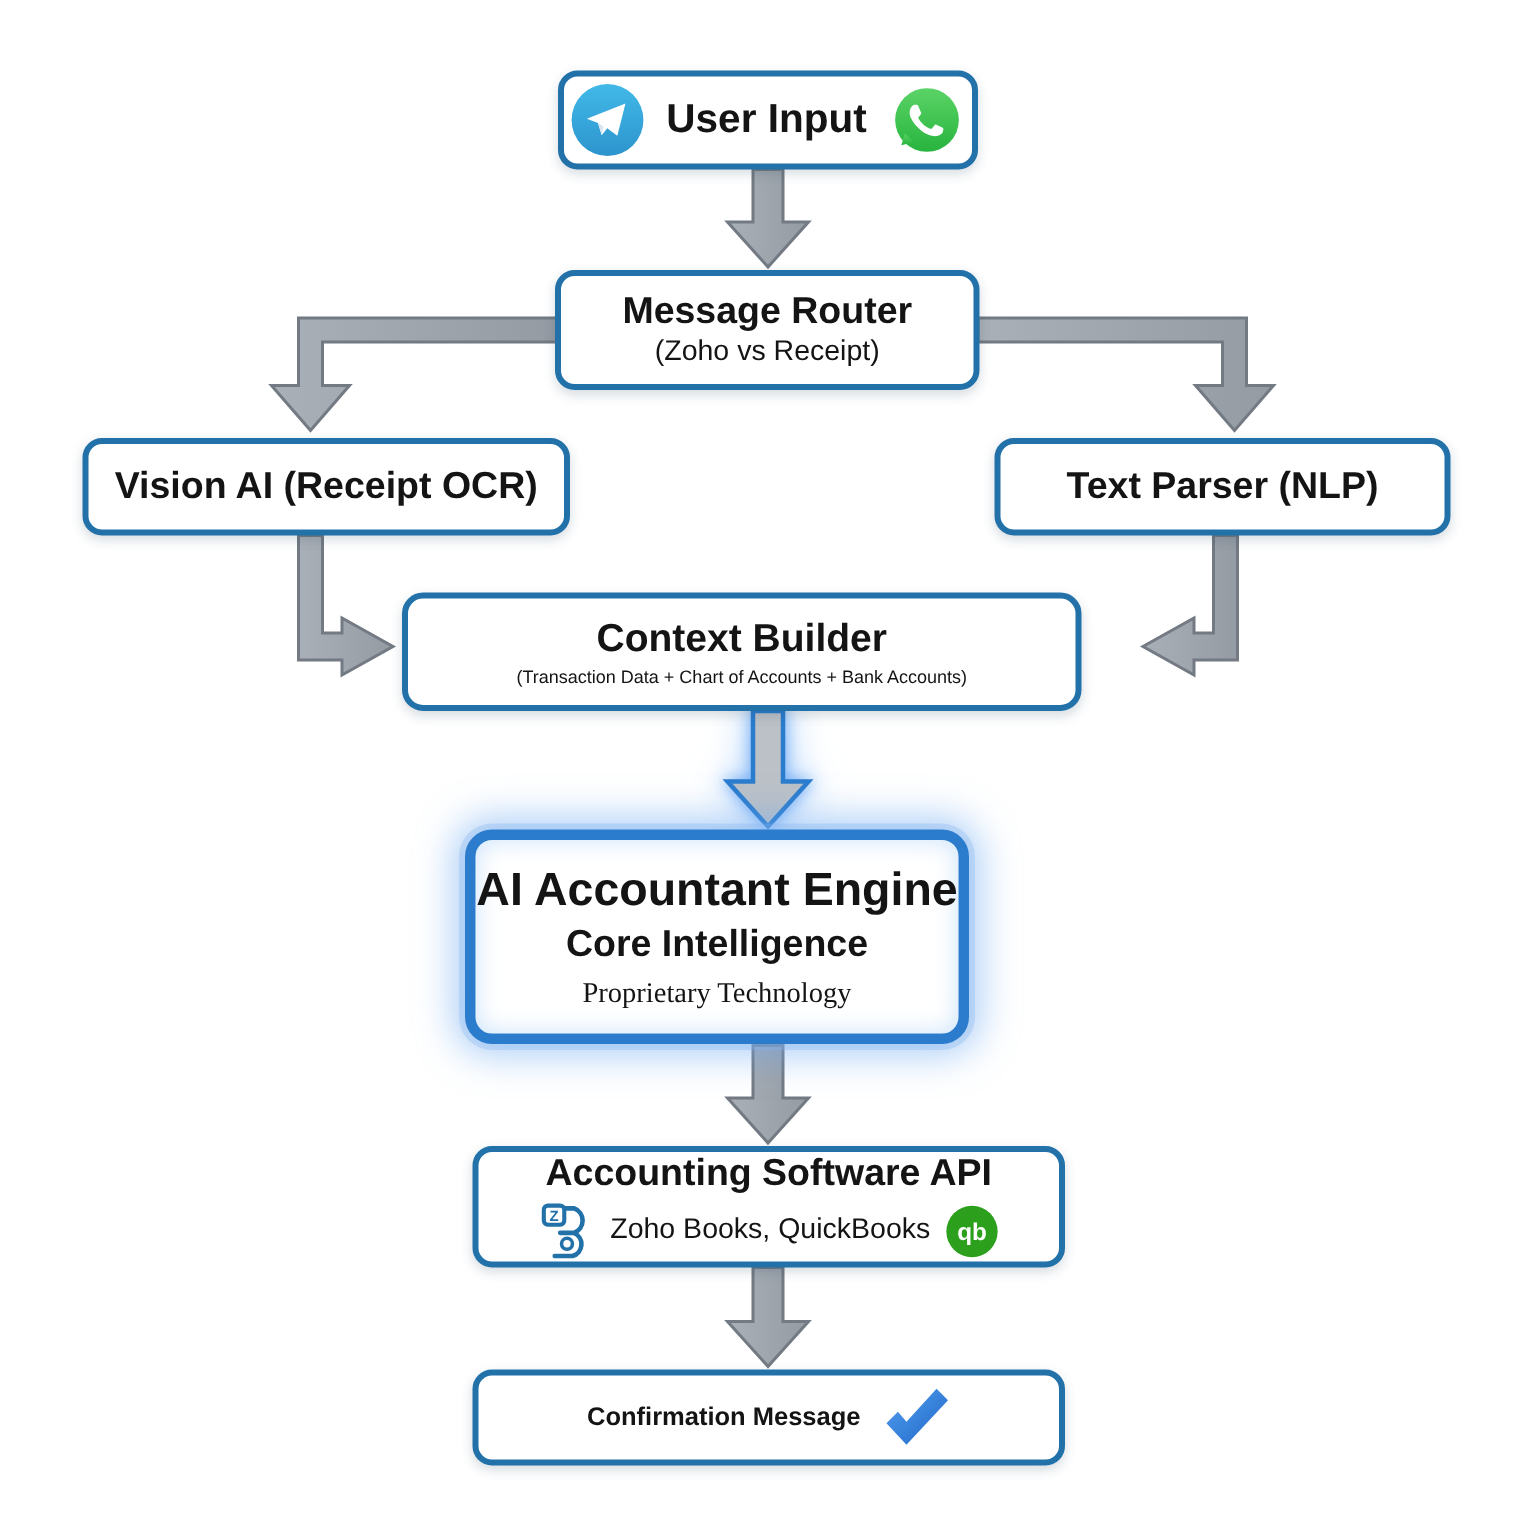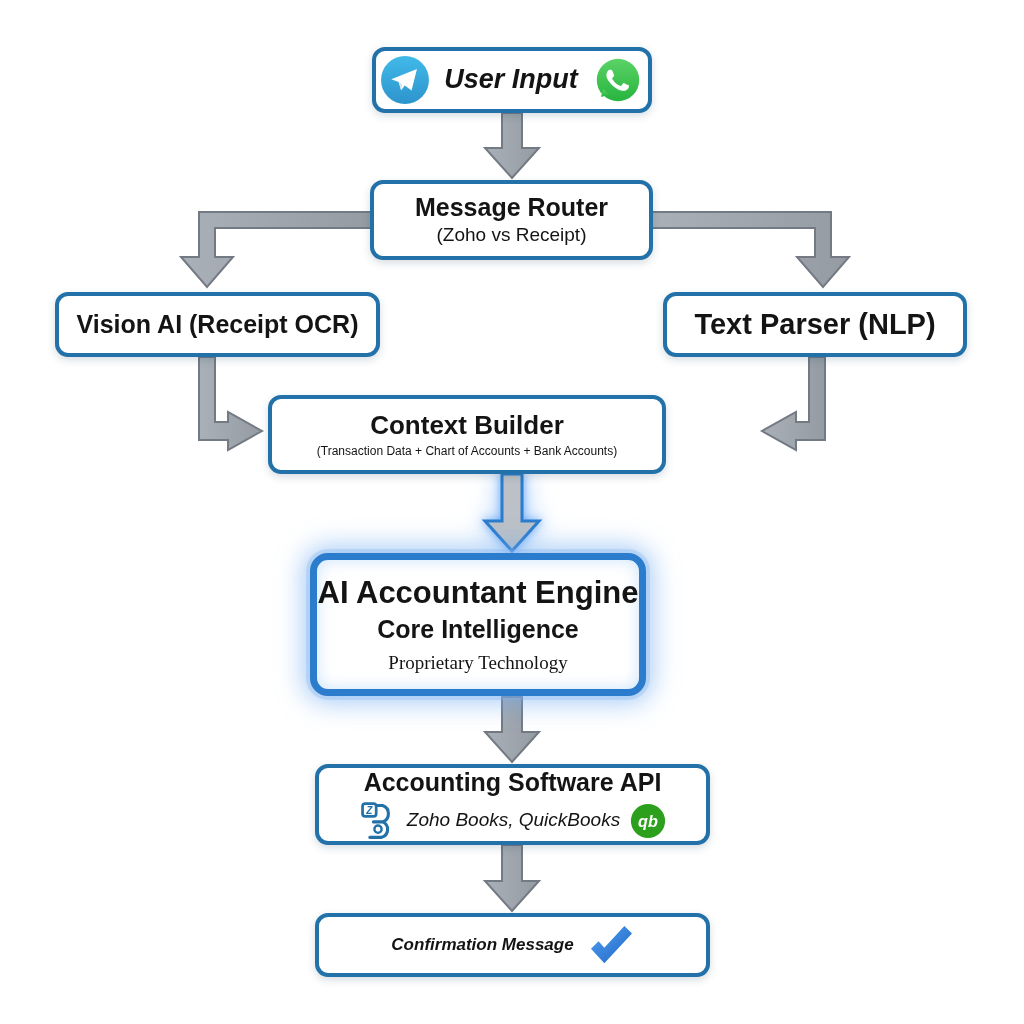--- a/index.html
+++ b/index.html
@@ -9,34 +9,34 @@
   }
   .arrows{position:absolute;inset:0;width:1024px;height:1024px;pointer-events:none;}
   .node{
     position:absolute;background:#ffffff;border:4px solid #2272a9;border-radius:13px;
     box-shadow:0 3px 8px rgba(30,60,90,.18);
     display:flex;flex-direction:column;align-items:center;justify-content:center;
     text-align:center;box-sizing:border-box;
   }
   .node .title{font-weight:bold;line-height:1.15;}
   .node .subtitle{line-height:1.2;}
-  .row{display:flex;align-items:center;justify-content:center;gap:14px;font-style:italic;}
+  .row{display:flex;align-items:center;justify-content:center;gap:14px;}
   .icon{display:inline-flex;align-items:center;justify-content:center;flex:0 0 auto;}
 
   
   .n-user{left:372px;top:47px;width:280px;height:66px;}
   .n-user .title{font-size:27px;}
   .n-router{left:370px;top:180px;width:283px;height:80px;text-align:right;}
   .n-router .title{font-size:25px;}
   .n-router .subtitle{font-size:19px;margin-top:2px;}
   .n-vision{left:55px;top:292px;width:325px;height:65px;}
   .n-vision .title{font-size:25px;}
   .n-parser{left:663px;top:292px;width:304px;height:65px;}
-  .n-parser .title{font-size:29px;}
-  .n-context{left:268px;top:395px;width:398px;height:79px;}
+  .n-parser .title{font-size:25px;}
+  .n-context{left:268px;top:395px;width:453px;height:79px;border-radius:14px;}
   .n-context .title{font-size:26px;}
   .n-context .subtitle{font-size:12px;margin-top:3px;}
   .n-engine{
     left:310px;top:553px;width:336px;height:143px;border:7px solid #2b7ccd;border-radius:18px;
     box-shadow:0 0 0 4px rgba(130,180,240,.30),0 0 24px 8px rgba(110,170,240,.55),inset 0 0 16px rgba(140,190,245,.45);
   }
   .n-engine .title{font-size:31px;}
   .n-engine .subtitle{font-size:25px;font-weight:bold;margin-top:4px;}
   .n-engine .note{font-size:19px;margin-top:8px;font-family:Liberation Serif, serif;}
   .n-api{left:315px;top:764px;width:395px;height:81px;}

